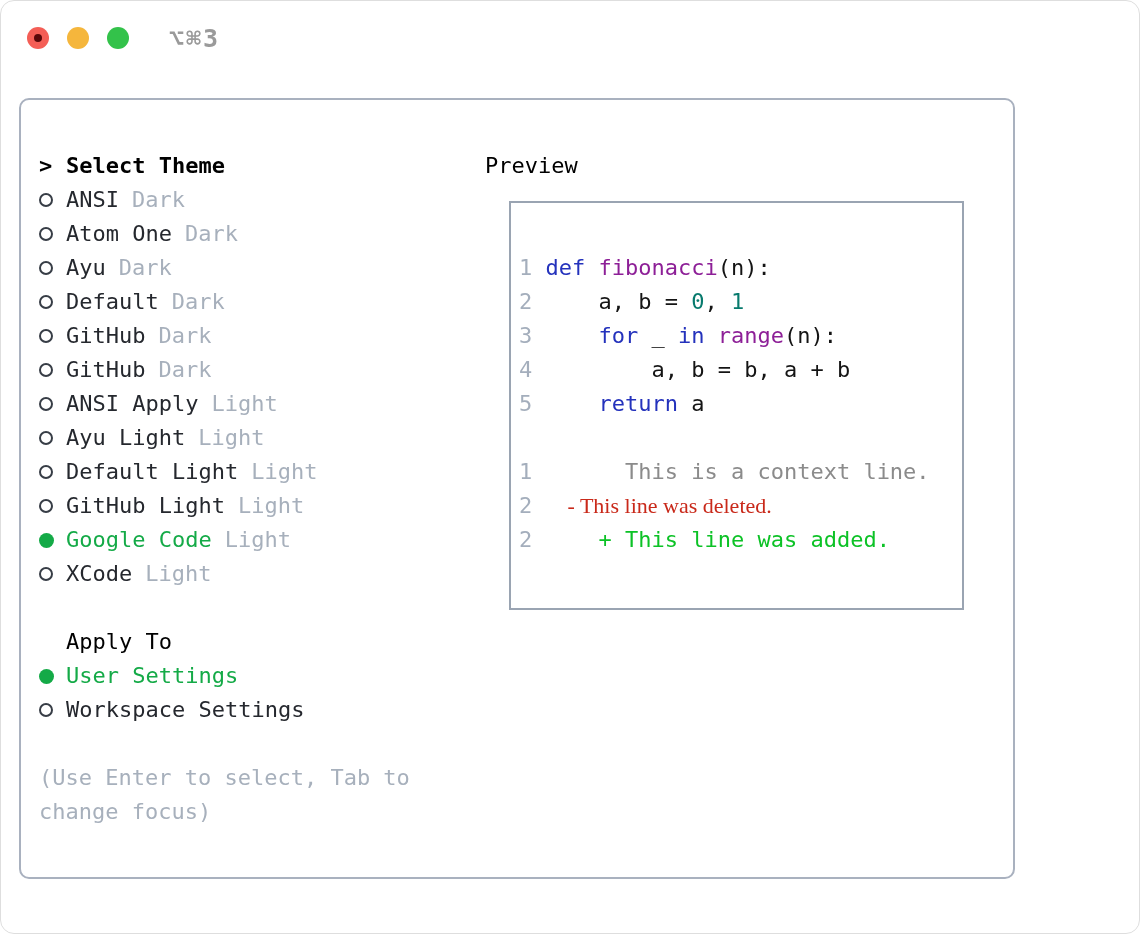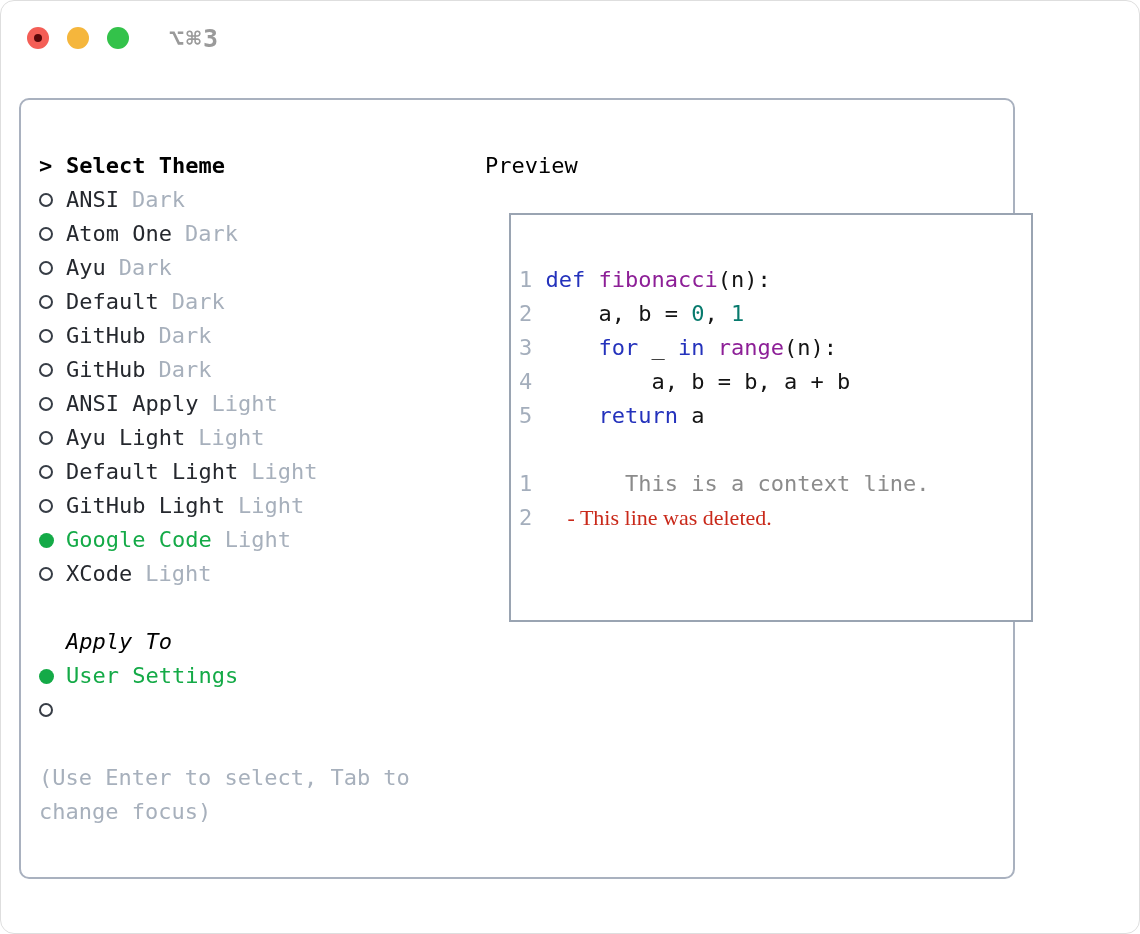--- a/index.html
+++ b/index.html
@@ -30,28 +30,28 @@
   
   .panel{position:absolute;left:18px;top:97px;width:996px;height:781px;
     border:2px solid var(--panel-border);border-radius:10px;box-sizing:border-box;background:#fff;}
   
   .left-col{position:absolute;left:38px;top:148px;width:450px;font-size:22px;line-height:34px;color:var(--text-primary);}
   .row{display:flex;align-items:center;height:34px;white-space:pre;}
   .mk{width:27px;flex:0 0 27px;display:flex;align-items:center;}
   .circle{width:10px;height:10px;border:2px solid #373d46;border-radius:50%;}
   .circle.sel{width:15px;height:15px;border:none;background:var(--accent-green);}
   .arrow,.hdr{font-weight:bold;color:#000;}
-  .applyhdr{color:#000;font-style:italic;}
+  .applyhdr{color:#000;}
   .vr{color:var(--text-muted);margin-left:13px;}
   .green{color:var(--accent-green);text-align:center;}
   .spacer{height:34px;}
   .hint-line{height:34px;line-height:34px;color:var(--text-muted);white-space:pre;}
   
   .preview-label{position:absolute;left:484px;top:148px;height:34px;line-height:34px;font-size:22px;font-weight:normal;color:#000;}
-  .preview-panel{position:absolute;left:508px;top:212px;width:524px;height:409px;
+  .preview-panel{position:absolute;left:508px;top:200px;width:455px;height:409px;
     border:2px solid var(--preview-border);box-sizing:border-box;background:#fff;overflow:hidden;}
   .code{padding:48px 0 0 8px;font-size:22px;line-height:34px;}
   .pline{white-space:pre;height:34px;}
   .c-gutter{color:var(--gutter);}
   .c-keyword{color:var(--code-keyword);}
   .c-function{color:var(--code-function);}
   .c-literal{color:var(--code-literal);}
   .c-plain{color:var(--code-plain);}
   .c-context{color:var(--diff-context);}
   .c-deleted{color:var(--diff-deleted);font-family:Liberation Serif, serif;}
@@ -90,35 +90,36 @@
         <div class="row"><span class="mk"><span class="circle sel"></span></span><span class="green">Google Code</span><span class="vr">Light</span></div>
         <div class="row"><span class="mk"><span class="circle"></span></span><span>XCode</span><span class="vr">Light</span></div>
       </div>
     <div class="spacer"></div>
     <div class="row">
       <span class="mk"></span>
       <span class="applyhdr">Apply To</span>
     </div>
     <div id="apply-rows">
         <div class="row"><span class="mk"><span class="circle sel"></span></span><span class="green">User Settings</span></div>
-        <div class="row"><span class="mk"><span class="circle"></span></span></div>
+        <div class="row"><span class="mk"><span class="circle"></span></span><span>Workspace Settings</span></div>
       </div>
     <div class="spacer"></div>
     <div class="hint-line">(Use Enter to select, Tab to</div>
     <div class="hint-line">change focus)</div>
   </div>
 
   <div class="preview-label">Preview</div>
 
   <div class="preview-panel">
     <div class="code" id="preview-code">
         <div class="pline"><span class="c-gutter">1 </span><span class="c-keyword">def</span><span class="c-plain"> </span><span class="c-function">fibonacci</span><span class="c-plain">(n):</span></div>
         <div class="pline"><span class="c-gutter">2 </span><span class="c-plain">    a, b = </span><span class="c-literal">0</span><span class="c-plain">, </span><span class="c-literal">1</span></div>
         <div class="pline"><span class="c-gutter">3 </span><span class="c-plain">    </span><span class="c-keyword">for</span><span class="c-plain"> _ </span><span class="c-keyword">in</span><span class="c-plain"> </span><span class="c-function">range</span><span class="c-plain">(n):</span></div>
         <div class="pline"><span class="c-gutter">4 </span><span class="c-plain">        a, b = b, a + b</span></div>
         <div class="pline"><span class="c-gutter">5 </span><span class="c-plain">    </span><span class="c-keyword">return</span><span class="c-plain"> a</span></div>
         <div class="pline"><span class="c-gutter"> </span></div>
         <div class="pline"><span class="c-gutter">1 </span><span class="c-context">      This is a context line.</span></div>
         <div class="pline"><span class="c-gutter">2 </span><span class="c-deleted">    - This line was deleted.</span></div>
+        <div class="pline"><span class="c-gutter">2 </span><span class="c-added">    + This line was added.</span></div>
       </div>
   </div>
 
 </div>
 
 </body></html>

